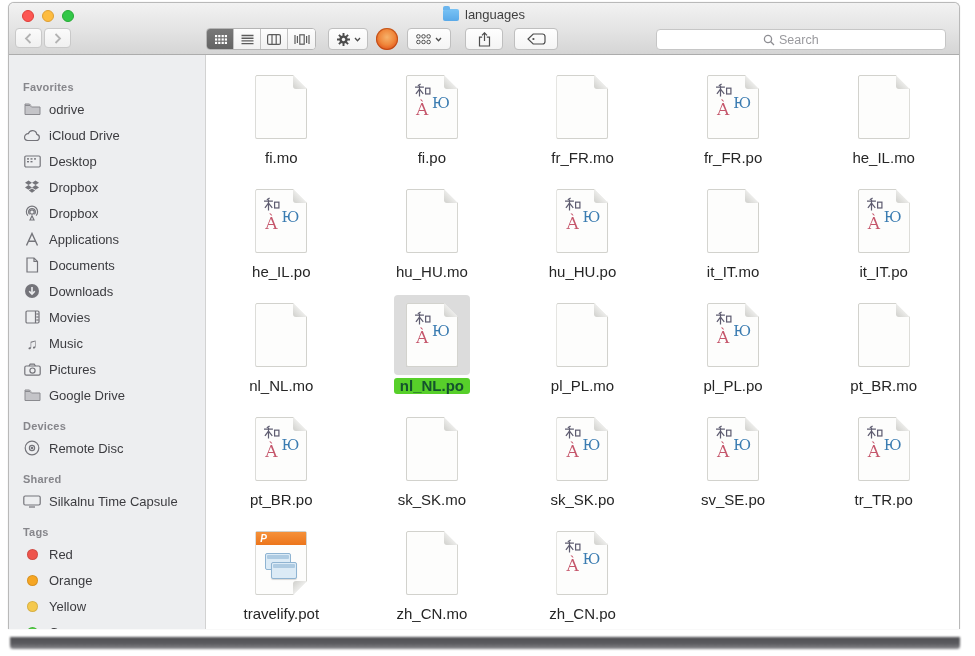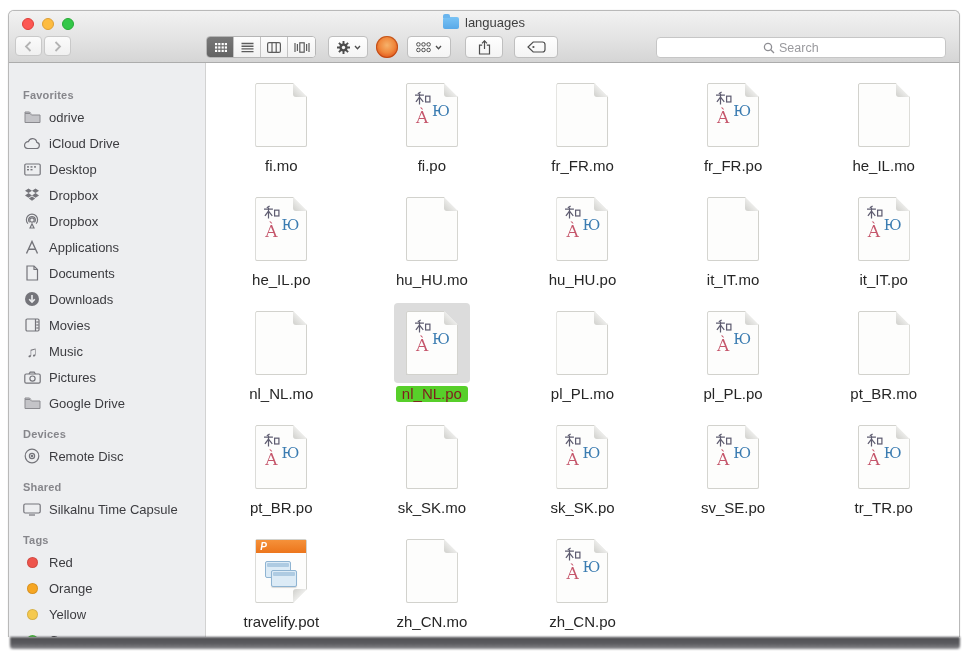--- a/index.html
+++ b/index.html
@@ -1,20 +1,20 @@
 <!DOCTYPE html>
 <html><head>
 <meta charset="utf-8">
 <style>
   * { margin:0; padding:0; box-sizing:border-box; }
   html,body { width:975px; height:656px; background:#ffffff; font-family:"Liberation Sans", sans-serif; overflow:hidden; }
   .page { position:relative; width:975px; height:656px; background:#fff; }
 
   
-  .window { position:absolute; left:8px; top:10px; width:952px; height:627px;
+  .window { position:absolute; left:8px; top:2px; width:952px; height:627px;
     border-radius:6px 6px 0 0; background:#fff; border:1px solid #b9b9b9; border-bottom:none;
     box-shadow:0 0 1px rgba(0,0,0,.25); overflow:hidden; }
   .window-shadow { position:absolute; left:10px; top:637px; width:950px; height:12px;
     background:linear-gradient(180deg,#4e4e52 0%, #5b5b5f 55%, #8a8a8e 100%);
     filter:blur(1px); border-radius:0 0 3px 3px; }
 
   
   .chrome { position:relative; height:52px; background:linear-gradient(180deg,#f2f2f2 0%,#e3e3e3 55%,#d5d5d5 100%);
     border-bottom:1px solid #acacac; }
   .titlebar { position:relative; height:25px; }
@@ -73,21 +73,21 @@
   .music-glyph { font-size:15px; color:#74747a; line-height:1; }
 
   
   .content { flex:1; background:#fff; overflow:hidden; }
   .file-grid { display:grid; grid-template-columns:repeat(5,1fr); grid-auto-rows:114px; padding-top:10px; }
   .file-cell { display:flex; flex-direction:column; align-items:center; }
   .icon-wrap { width:76px; height:80px; display:flex; align-items:center; justify-content:center;
     border-radius:4px; margin-top:2px; }
   .file-cell.selected .icon-wrap { background:#dcdcdc; }
   .file-label { margin-top:3px; font-size:15px; color:#262626; line-height:16px; padding:0 6px; border-radius:3px; }
-  .file-cell.selected .file-label { color:#7f1d1d; font-weight:normal; }
+  .file-cell.selected .file-label { color:#14532d; font-weight:bold; }
 
   .doc { position:relative; width:52px; height:64px; background:#fdfdfc; border:1px solid #d2d2cd;
     border-radius:2px; box-shadow:0 1px 1px rgba(0,0,0,.08); }
   
   .doc.fold-tr { clip-path:polygon(0 0, calc(100% - 14px) 0, 100% 14px, 100% 100%, 0 100%); }
   .doc.fold-tr::after { content:""; position:absolute; top:-1px; right:-1px; width:14px; height:14px;
     background:linear-gradient(to bottom left, rgba(0,0,0,0) 49%, #ececea 50%, #cfcfcb 100%);
     border-bottom-left-radius:3px; }
   
   .doc.fold-br { clip-path:polygon(0 0, 100% 0, 100% calc(100% - 14px), calc(100% - 14px) 100%, 0 100%); }

